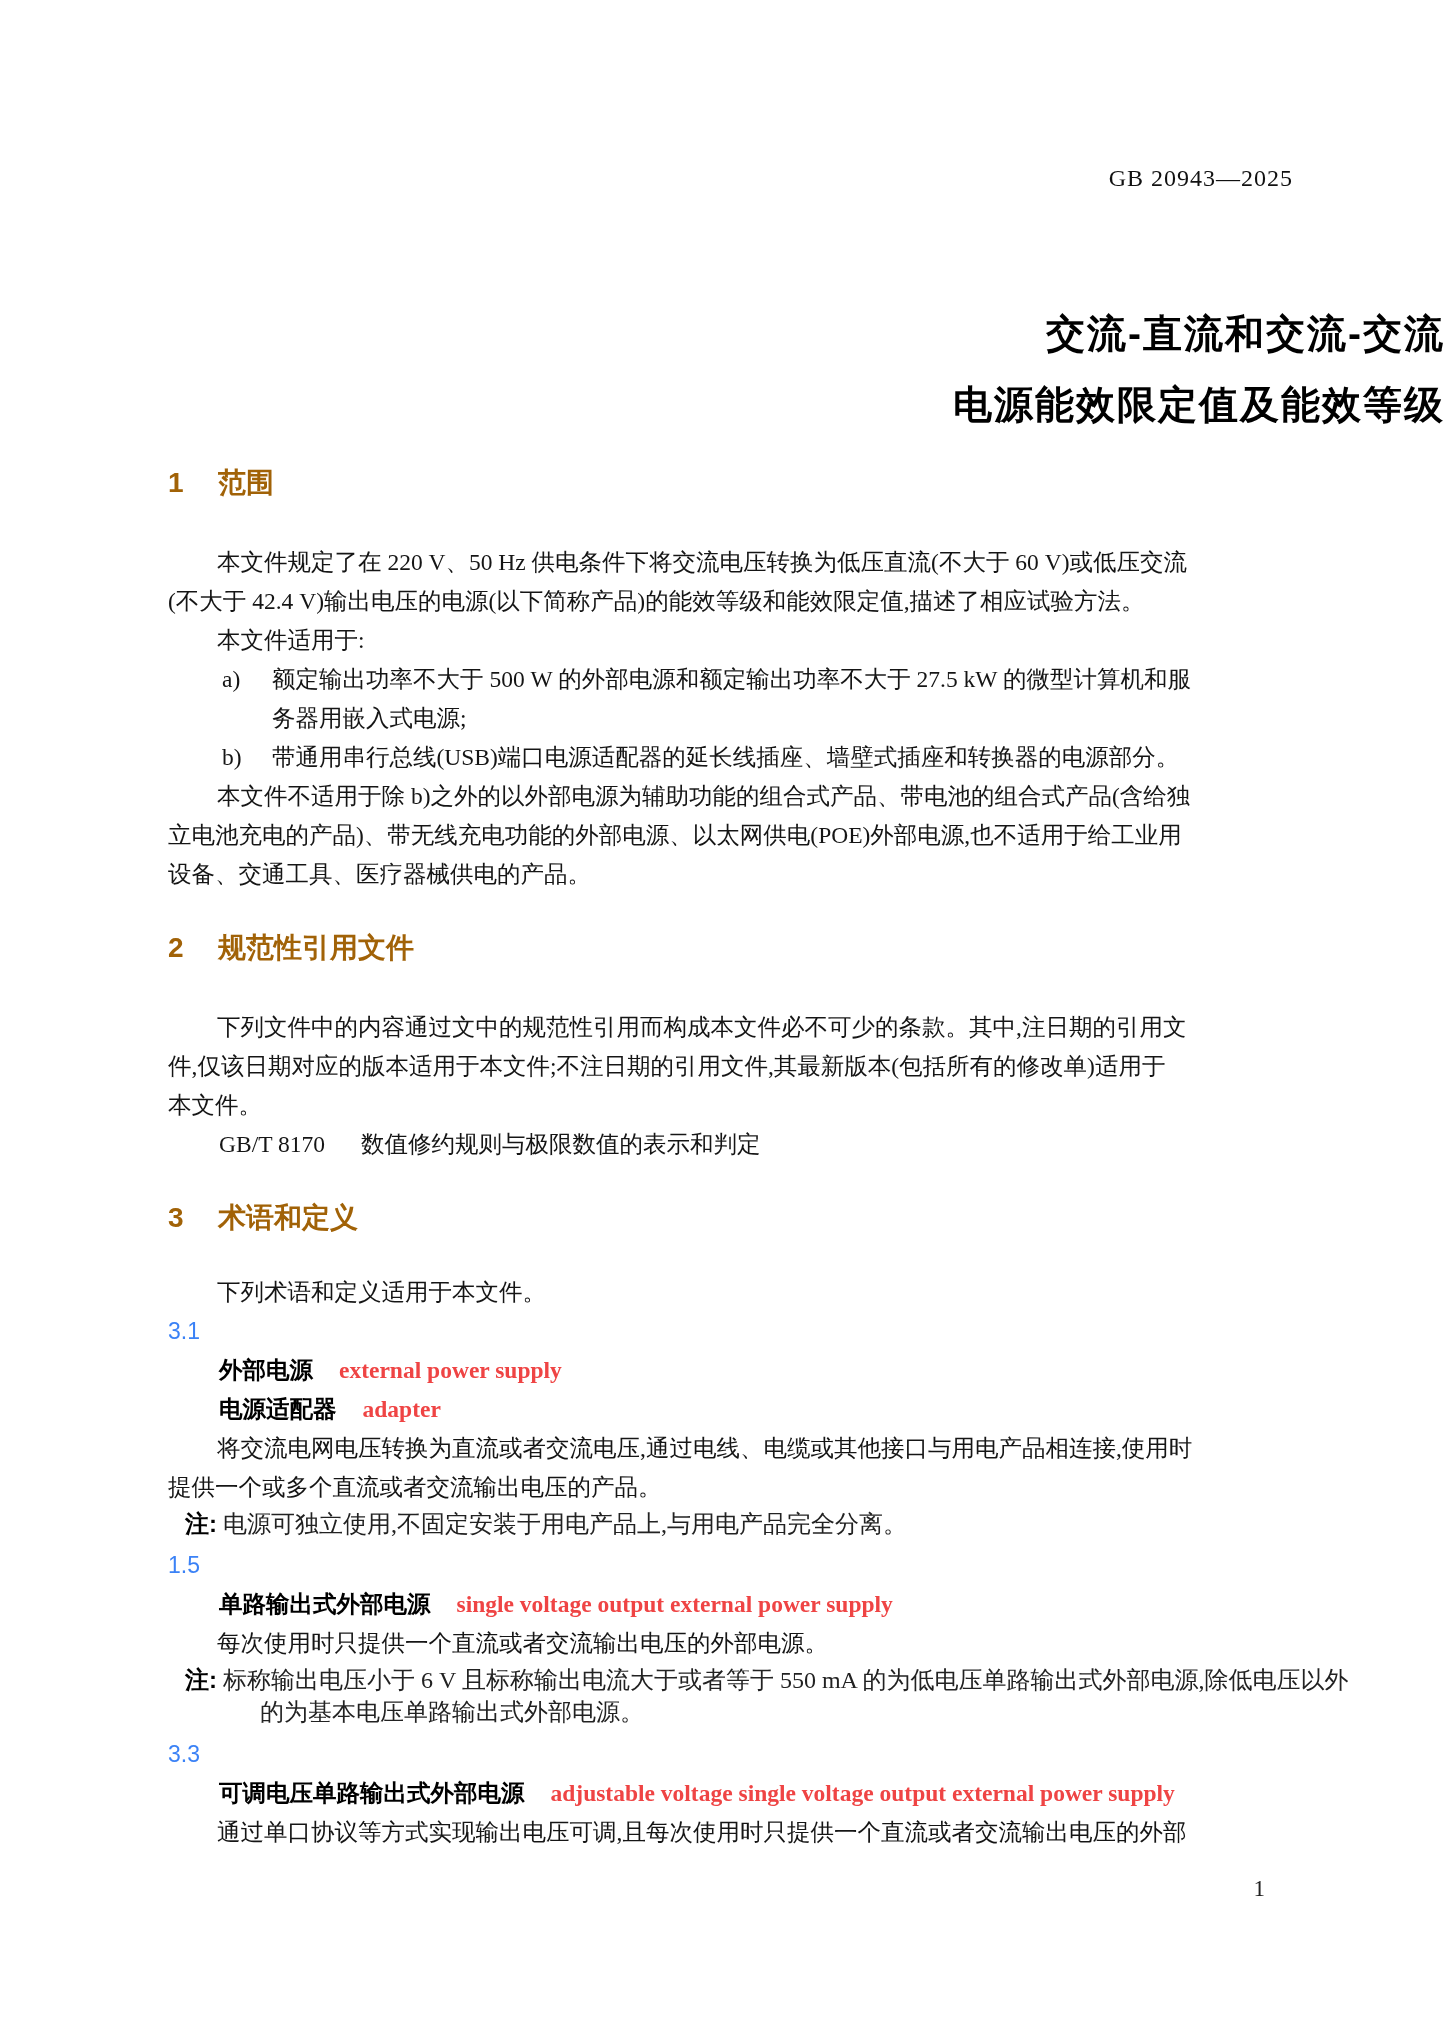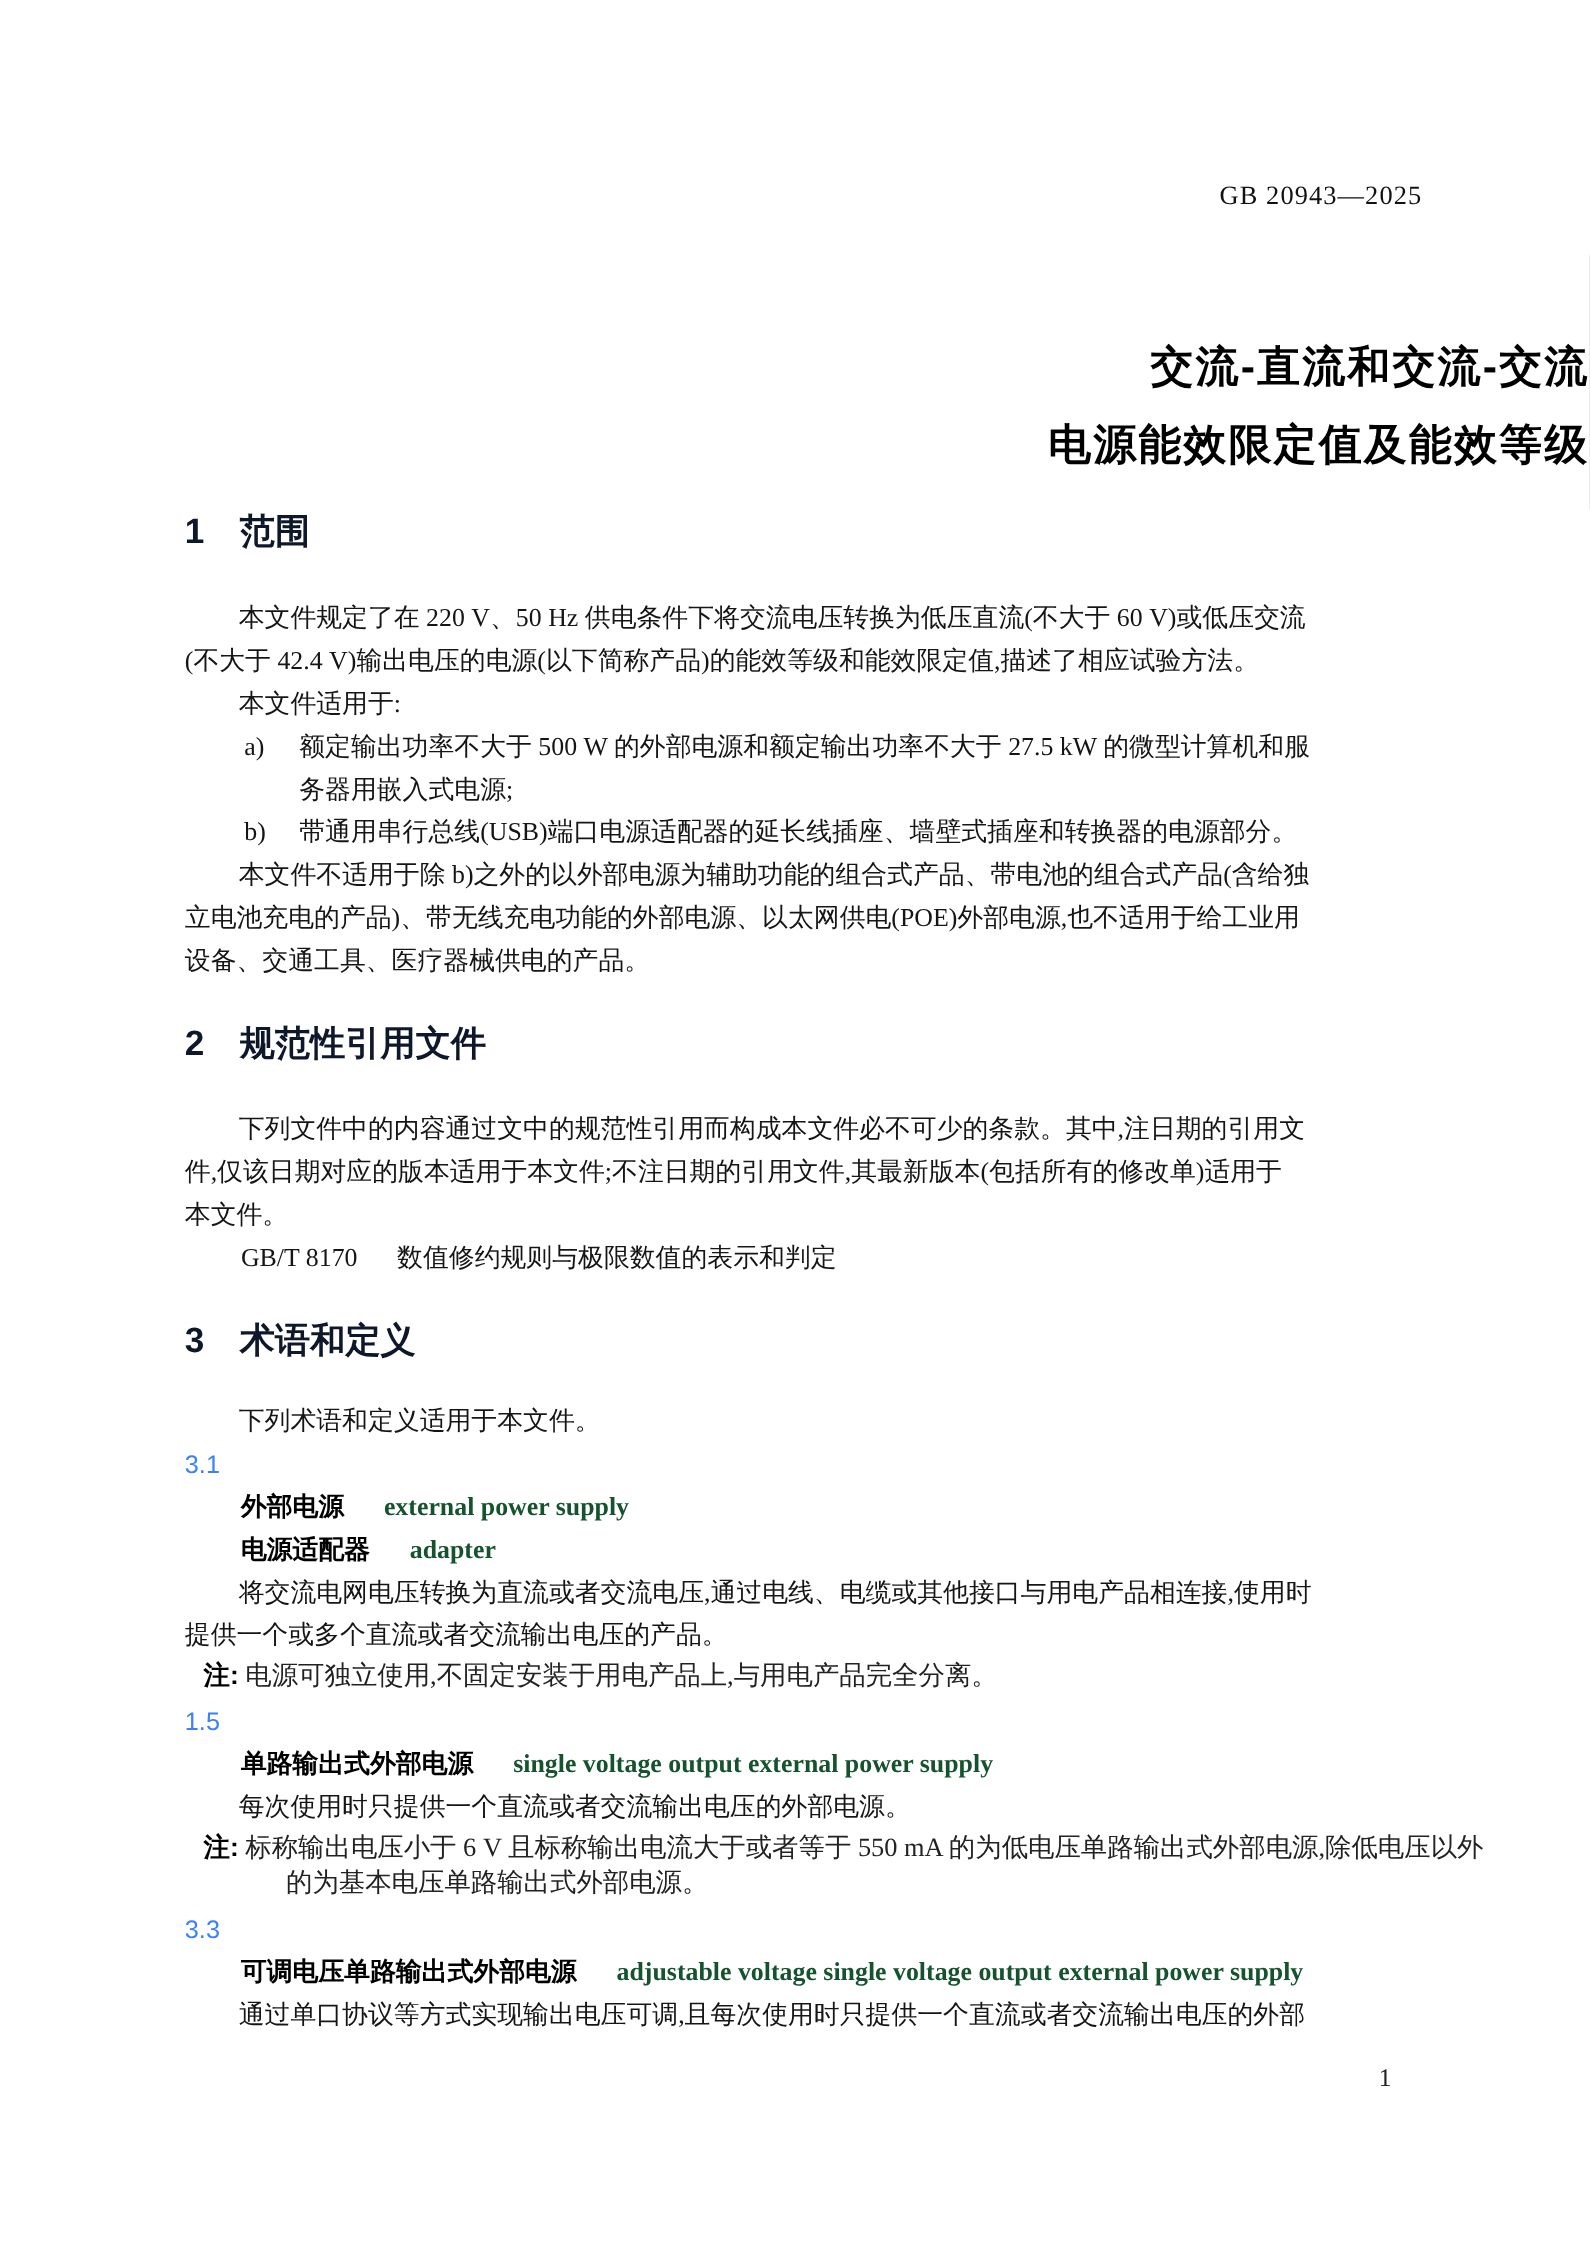--- a/index.html
+++ b/index.html
@@ -23,36 +23,36 @@
   }
   .content{
     position:absolute;left:168px;top:0;width:1130px;padding-top:468px;
     font-size:23.5px;color:#151515;
   }
   .line{display:block;white-space:nowrap;line-height:39px;height:39px}
   .indent{padding-left:49px}
   .sec-heading{
     margin:0 0 45px 0;
     font-family:"Liberation Sans","DejaVu Sans",sans-serif;
-    font-weight:700;font-size:32px;line-height:30px;height:30px;
-    color:#0f172a;white-space:nowrap;
+    font-weight:700;font-size:28px;line-height:30px;height:30px;
+    color:#a16207;white-space:nowrap;
   }
   .sec-heading .sec-num{display:inline-block;min-width:50px}
   .sec-heading.sec2{margin-top:39px}
   .sec-heading.sec3{margin-top:39px;margin-bottom:40px}
   .list-item{display:flex;padding-left:54px}
   .list-item .marker{flex:0 0 50px;line-height:39px;height:39px}
   .list-item .item-lines{flex:1;min-width:0}
   .ref-line{height:39px;line-height:39px;padding-left:51px;white-space:nowrap}
   .ref-code{margin-right:36px}
   .clause-num{height:39px;line-height:39px;white-space:nowrap;
     font-family:"Liberation Sans","DejaVu Sans",sans-serif;font-size:23px;color:#3b82f6}
   .term-line{padding-left:51px;height:39px;line-height:39px;white-space:nowrap}
   .term-zh{font-family:Liberation Mono, monospace;font-weight:700;color:#000}
-  .term-en{font-family:"Liberation Serif","DejaVu Serif",serif;font-weight:700;margin-left:36px;color:#14532d}
+  .term-en{font-family:"Liberation Serif","DejaVu Serif",serif;font-weight:700;margin-left:26px;color:#ef4444}
   .term-entry + .term-entry{margin-top:6px}
   .note{font-size:24px;color:#222}
   .note .nline{line-height:33px;height:33px;white-space:nowrap;padding-left:17px}
   .note .nline.cont{padding-left:92px}
   .note-label{font-family:"Liberation Sans","DejaVu Sans",sans-serif;font-weight:600;margin-right:6px;color:#000}
   .page-num{
     position:absolute;top:1874px;right:180px;
     font-size:23px;line-height:30px;color:#222;
   }
 </style>

